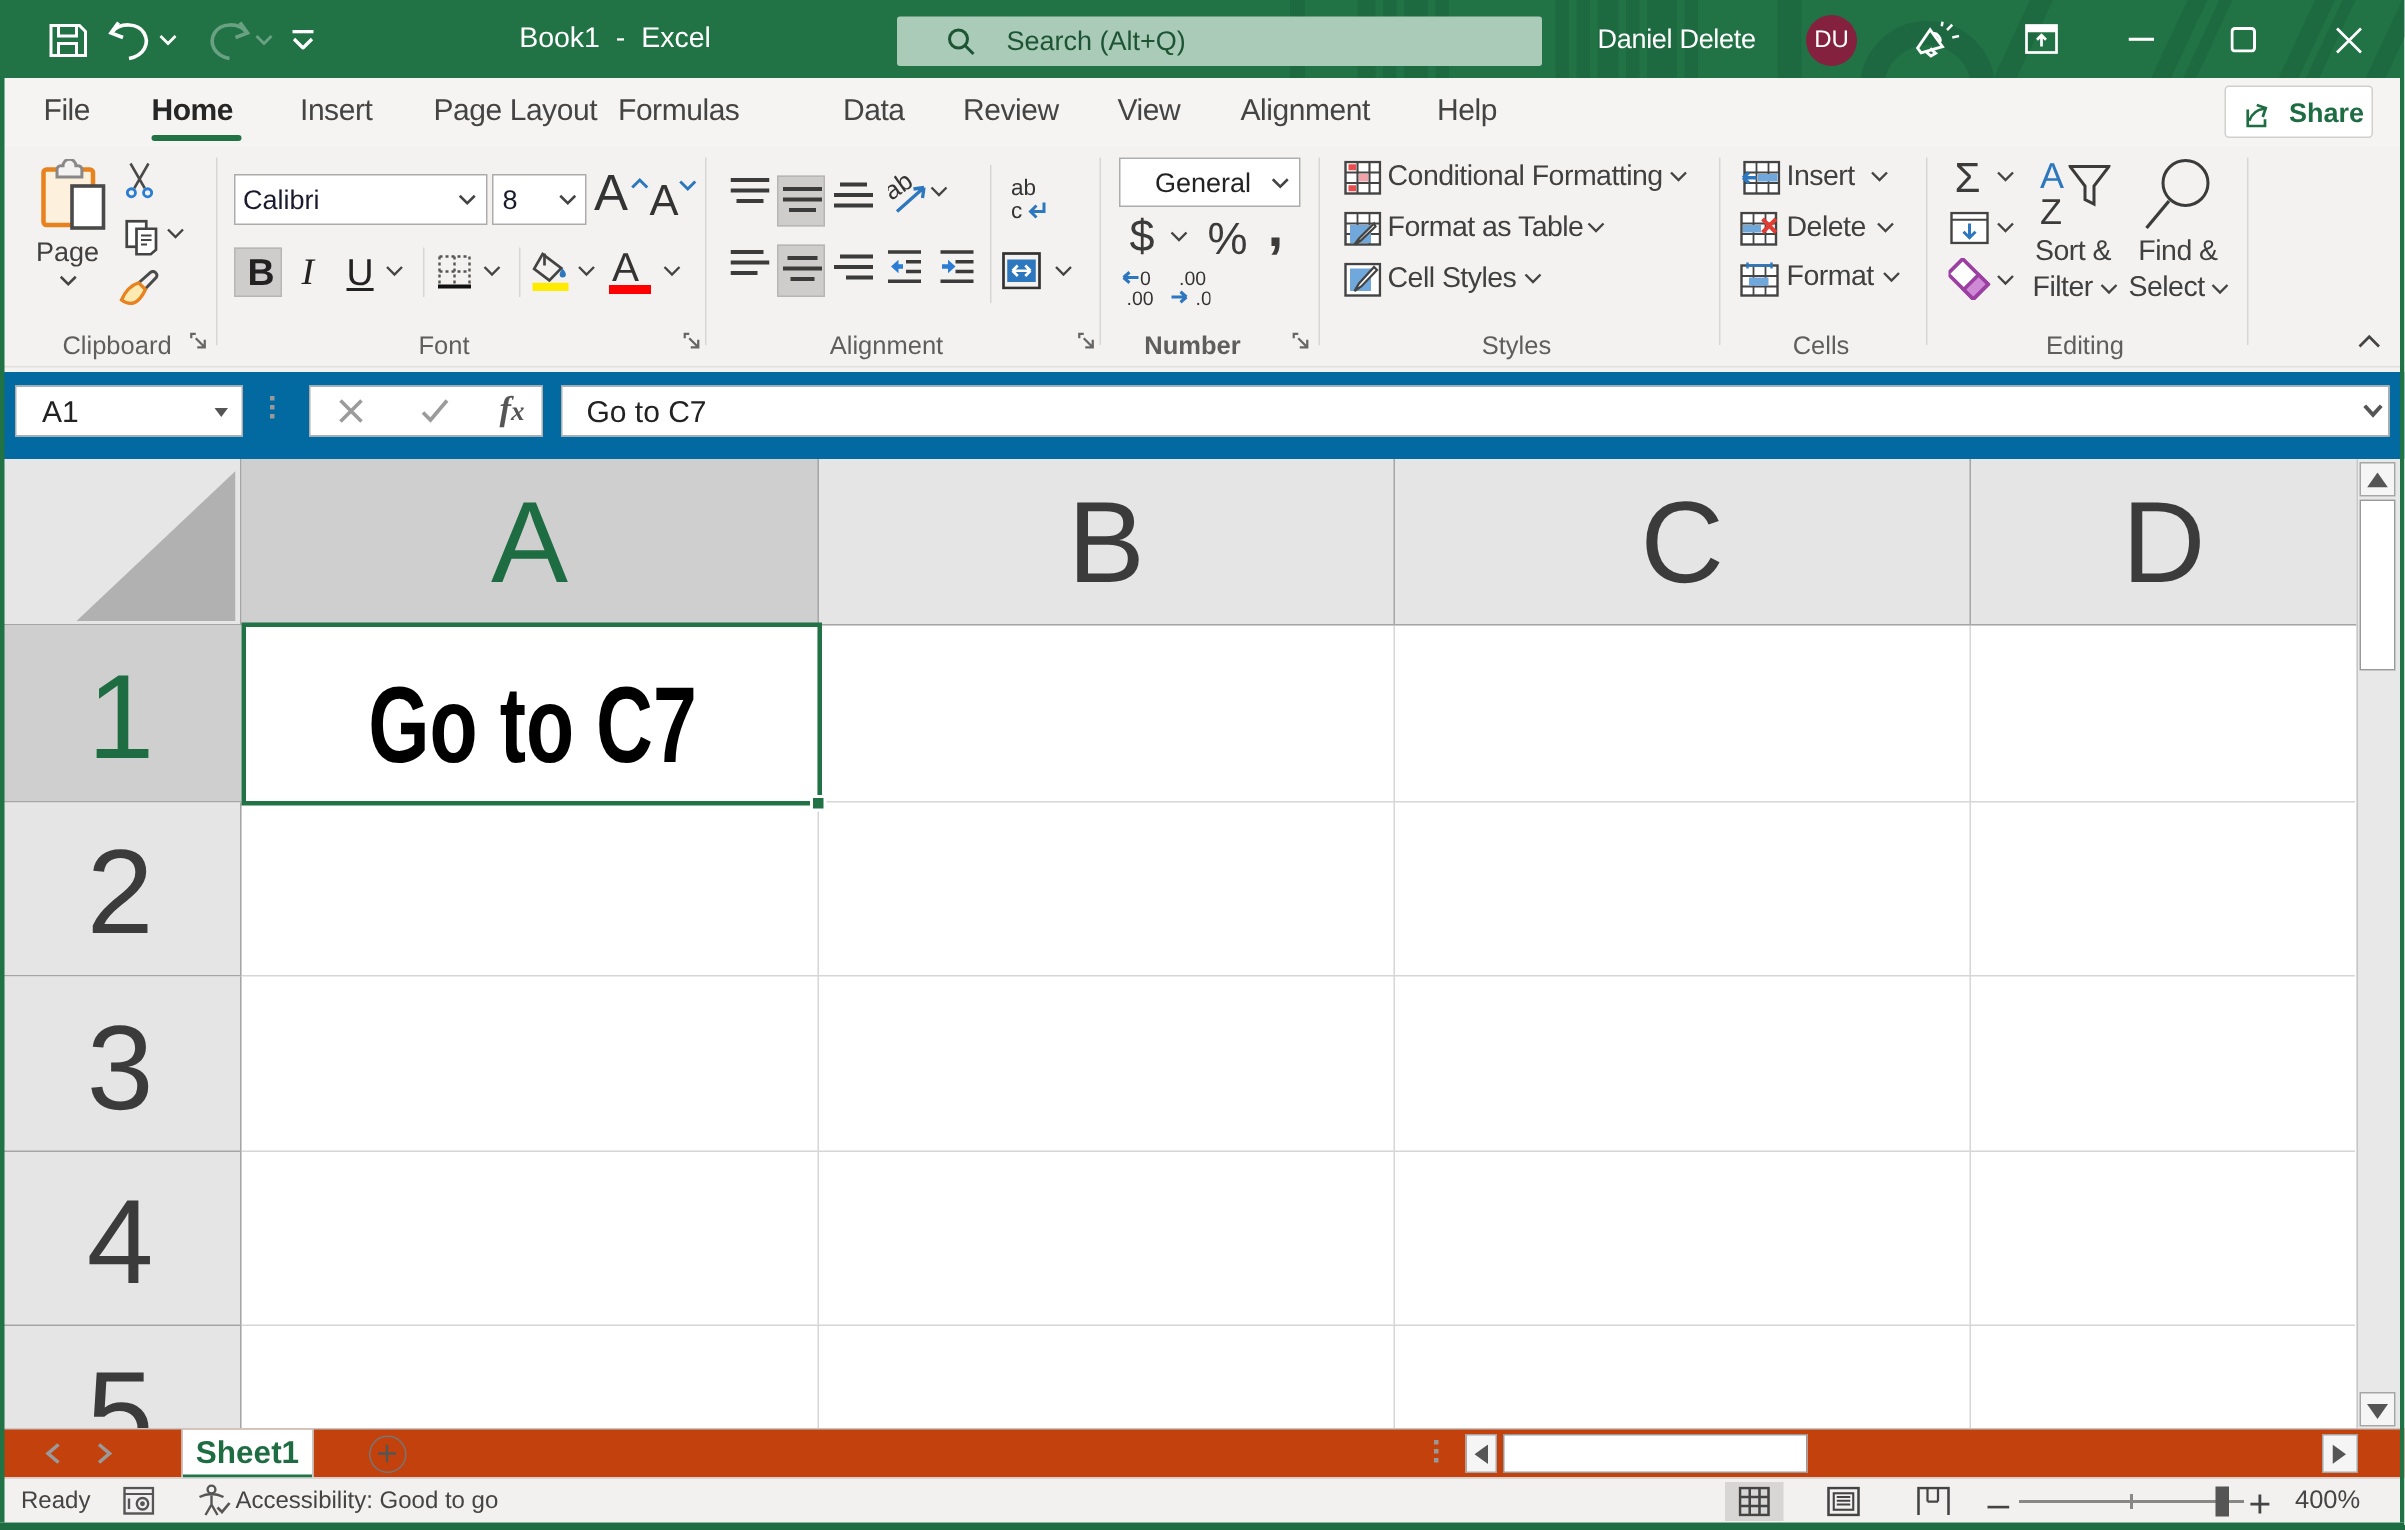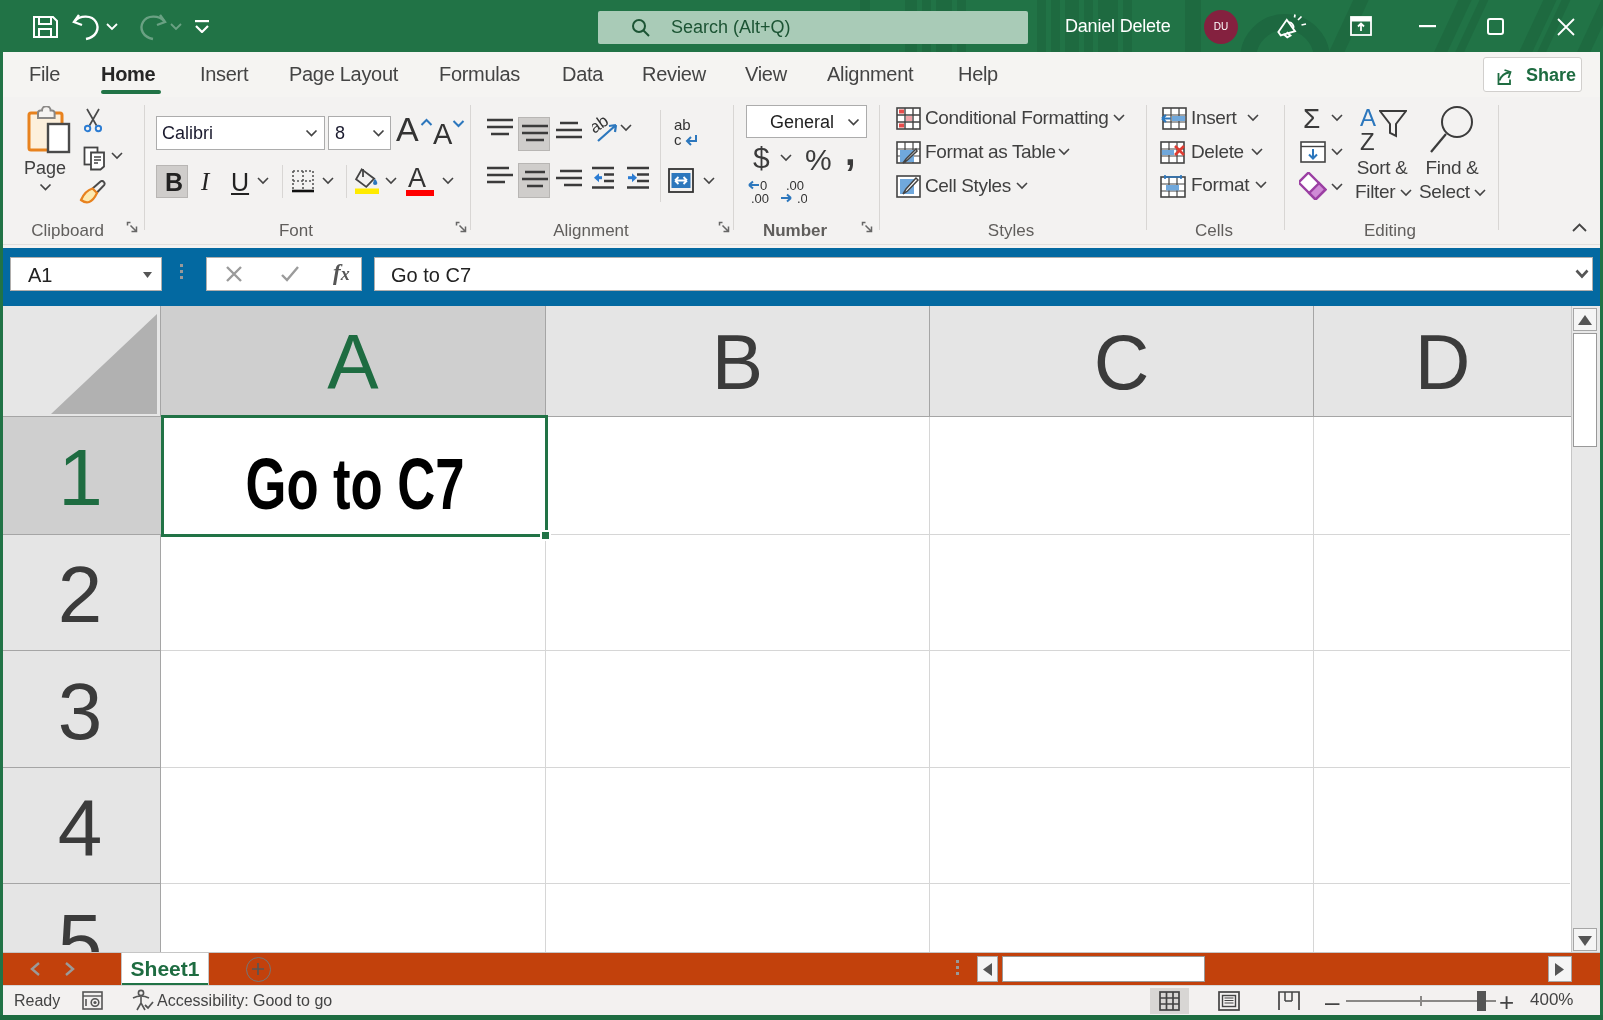--- a/index.html
+++ b/index.html
@@ -7,21 +7,21 @@
 body { font-family:"Liberation Sans", sans-serif; position:relative; background:#fff; }
 .abs { position:absolute; }
 
 
 #titlebar { left:0; top:0; width:1603px; height:52px; background:#217346; overflow:hidden; }
 .tb-pat { position:absolute; background:#1e6a40; }
 #tb-title { position:absolute; left:0; top:0; width:820px; height:52px; text-align:center; line-height:52px; color:#fff; font-size:19px; }
 #searchbox { position:absolute; left:598px; top:11px; width:430px; height:33px; background:#a9cbb7; border-radius:2px; }
 #searchbox .stext { position:absolute; left:73px; top:6px; font-size:18px; color:#1c5434; }
 #uname { position:absolute; left:1065px; top:16px; font-size:18px; letter-spacing:-0.2px; color:#fff; }
-#avatar { position:absolute; left:1204px; top:10px; width:34px; height:34px; border-radius:50%; background:#84213f; color:#fff; font-size:10px; text-align:center; line-height:34px; }
+#avatar { position:absolute; left:1204px; top:10px; width:34px; height:34px; border-radius:50%; background:#84213f; color:#fff; font-size:16px; text-align:center; line-height:34px; }
 
 
 #tabrow { left:0; top:52px; width:1603px; height:45px; background:#f5f4f2; }
 .tab { position:absolute; top:11px; font-size:20px; letter-spacing:-0.3px; color:#444; }
 #sharebtn { position:absolute; left:1483px; top:5px; width:99px; height:35px; background:#fff; border:1px solid #d1cfcd; border-radius:3px; color:#1e6c41; font-size:20px; line-height:33px; }
 
 
 #ribbon { left:0; top:97px; width:1603px; height:147px; background:#f3f2f1; }
 #ribbonedge { left:0; top:244px; width:1603px; height:12px; background:#f3f2f1; border-top:1px solid #e1dfdd; }
 .gsep { position:absolute; top:8px; width:1px; height:125px; background:#d8d6d4; }
@@ -87,20 +87,21 @@
     <path d="M23 2 L28 9 L20 12" fill="none" stroke="#fff" stroke-width="2.4"></path>
     <path d="M27 8 C22 2 10 2 6 9 C2 16 6 24 16 26" fill="none" stroke="#fff" stroke-width="2.4"></path>
   </svg>
   <svg style="position:absolute;left:170px;top:23px;" width="12" height="8" viewBox="0 0 12 8" opacity="0.33">
       <path d="M1 1 L6 6 L11 1" fill="none" stroke="#fff" stroke-width="1.8"></path>
     </svg>
   <svg style="position:absolute;left:194px;top:20px;" width="16" height="13" viewBox="0 0 16 13">
     <rect x="1" y="0" width="14" height="2.2" fill="#fff"></rect>
     <path d="M2 6 L8 12 L14 6" fill="none" stroke="#fff" stroke-width="2.2"></path>
   </svg>
+  <div id="tb-title" style="left:0;width:820px;">Book1&nbsp;&nbsp;-&nbsp;&nbsp;Excel</div>
   <div id="searchbox">
     <svg style="position:absolute;left:33px;top:7px;" width="20" height="20" viewBox="0 0 20 20">
         <circle cx="8" cy="8" r="6" fill="none" stroke="#1c5434" stroke-width="2"></circle>
         <line x1="12.5" y1="12.5" x2="18" y2="18" stroke="#1c5434" stroke-width="2"></line>
       </svg>
     <div class="stext">Search (Alt+Q)</div>
   </div>
   <div id="uname">Daniel Delete</div>
   <div id="avatar">DU</div>
 
@@ -127,21 +128,21 @@
     </svg>
   <svg style="position:absolute;left:1557px;top:18px;" width="18" height="18" viewBox="0 0 18 18">
       <path d="M1 1 L17 17 M17 1 L1 17" stroke="#fff" stroke-width="1.8"></path>
     </svg>
 </div>
 <div class="abs" id="tabrow">
   <div class="tab" style="left:29px;">File</div>
   <div class="tab" style="left:101px;font-weight:bold;color:#262626;">Home</div>
   <div class="tab" style="left:200px;">Insert</div>
   <div class="tab" style="left:289px;">Page Layout</div>
-  <div class="tab" style="left:439px;">Formulas</div>
+  <div class="tab" style="left:412px;">Formulas</div>
   <div class="tab" style="left:562px;">Data</div>
   <div class="tab" style="left:642px;">Review</div>
   <div class="tab" style="left:745px;">View</div>
   <div class="tab" style="left:827px;">Alignment</div>
   <div class="tab" style="left:958px;">Help</div>
   <div style="position:absolute;left:101px;top:38px;width:60px;height:4px;background:#217346;border-radius:2px;"></div>
   <div id="sharebtn">
       <svg style="position:absolute;left:11px;top:7px;" width="22" height="21" viewBox="0 0 22 21">
   <path d="M3.5 8 V19 H15 V14.5" fill="none" stroke="#1e6c41" stroke-width="1.8"></path>
   <path d="M4.5 15.5 C6.5 10 10 8 14.5 7.5" fill="none" stroke="#1e6c41" stroke-width="1.8"></path>
@@ -151,21 +152,21 @@
     </div>
 </div>
 <div class="abs" id="ribbon">
   <div class="gsep" style="left:144px;"></div>
   <div class="gsep" style="left:470px;"></div>
   <div class="gsep" style="left:733px;"></div>
   <div class="gsep" style="left:879px;"></div>
   <div class="gsep" style="left:1146px;"></div>
   <div class="gsep" style="left:1284px;"></div>
   <div class="gsep" style="left:1498px;"></div>
-  <div class="glabel" style="left:4px;width:100px;text-align:right;">Clipboard</div>
+  <div class="glabel" style="left:28px;width:100px;">Clipboard</div>
   <div class="glabel" style="left:246px;width:100px;">Font</div>
   <div class="glabel" style="left:541px;width:100px;">Alignment</div>
   <div class="glabel" style="left:745px;width:100px;font-weight:bold;">Number</div>
   <div class="glabel" style="left:961px;width:100px;">Styles</div>
   <div class="glabel" style="left:1164px;width:100px;">Cells</div>
   <div class="glabel" style="left:1340px;width:100px;">Editing</div>
 
   <svg class="dlg" style="left:126px;" viewBox="0 0 13 13">
       <path d="M1.5 4.5 V1.5 H4.5" fill="none" stroke="#666" stroke-width="1.5"></path>
       <path d="M4.5 4.5 L10 10 M10.5 5.5 v5 h-5" fill="none" stroke="#666" stroke-width="1.5"></path>

